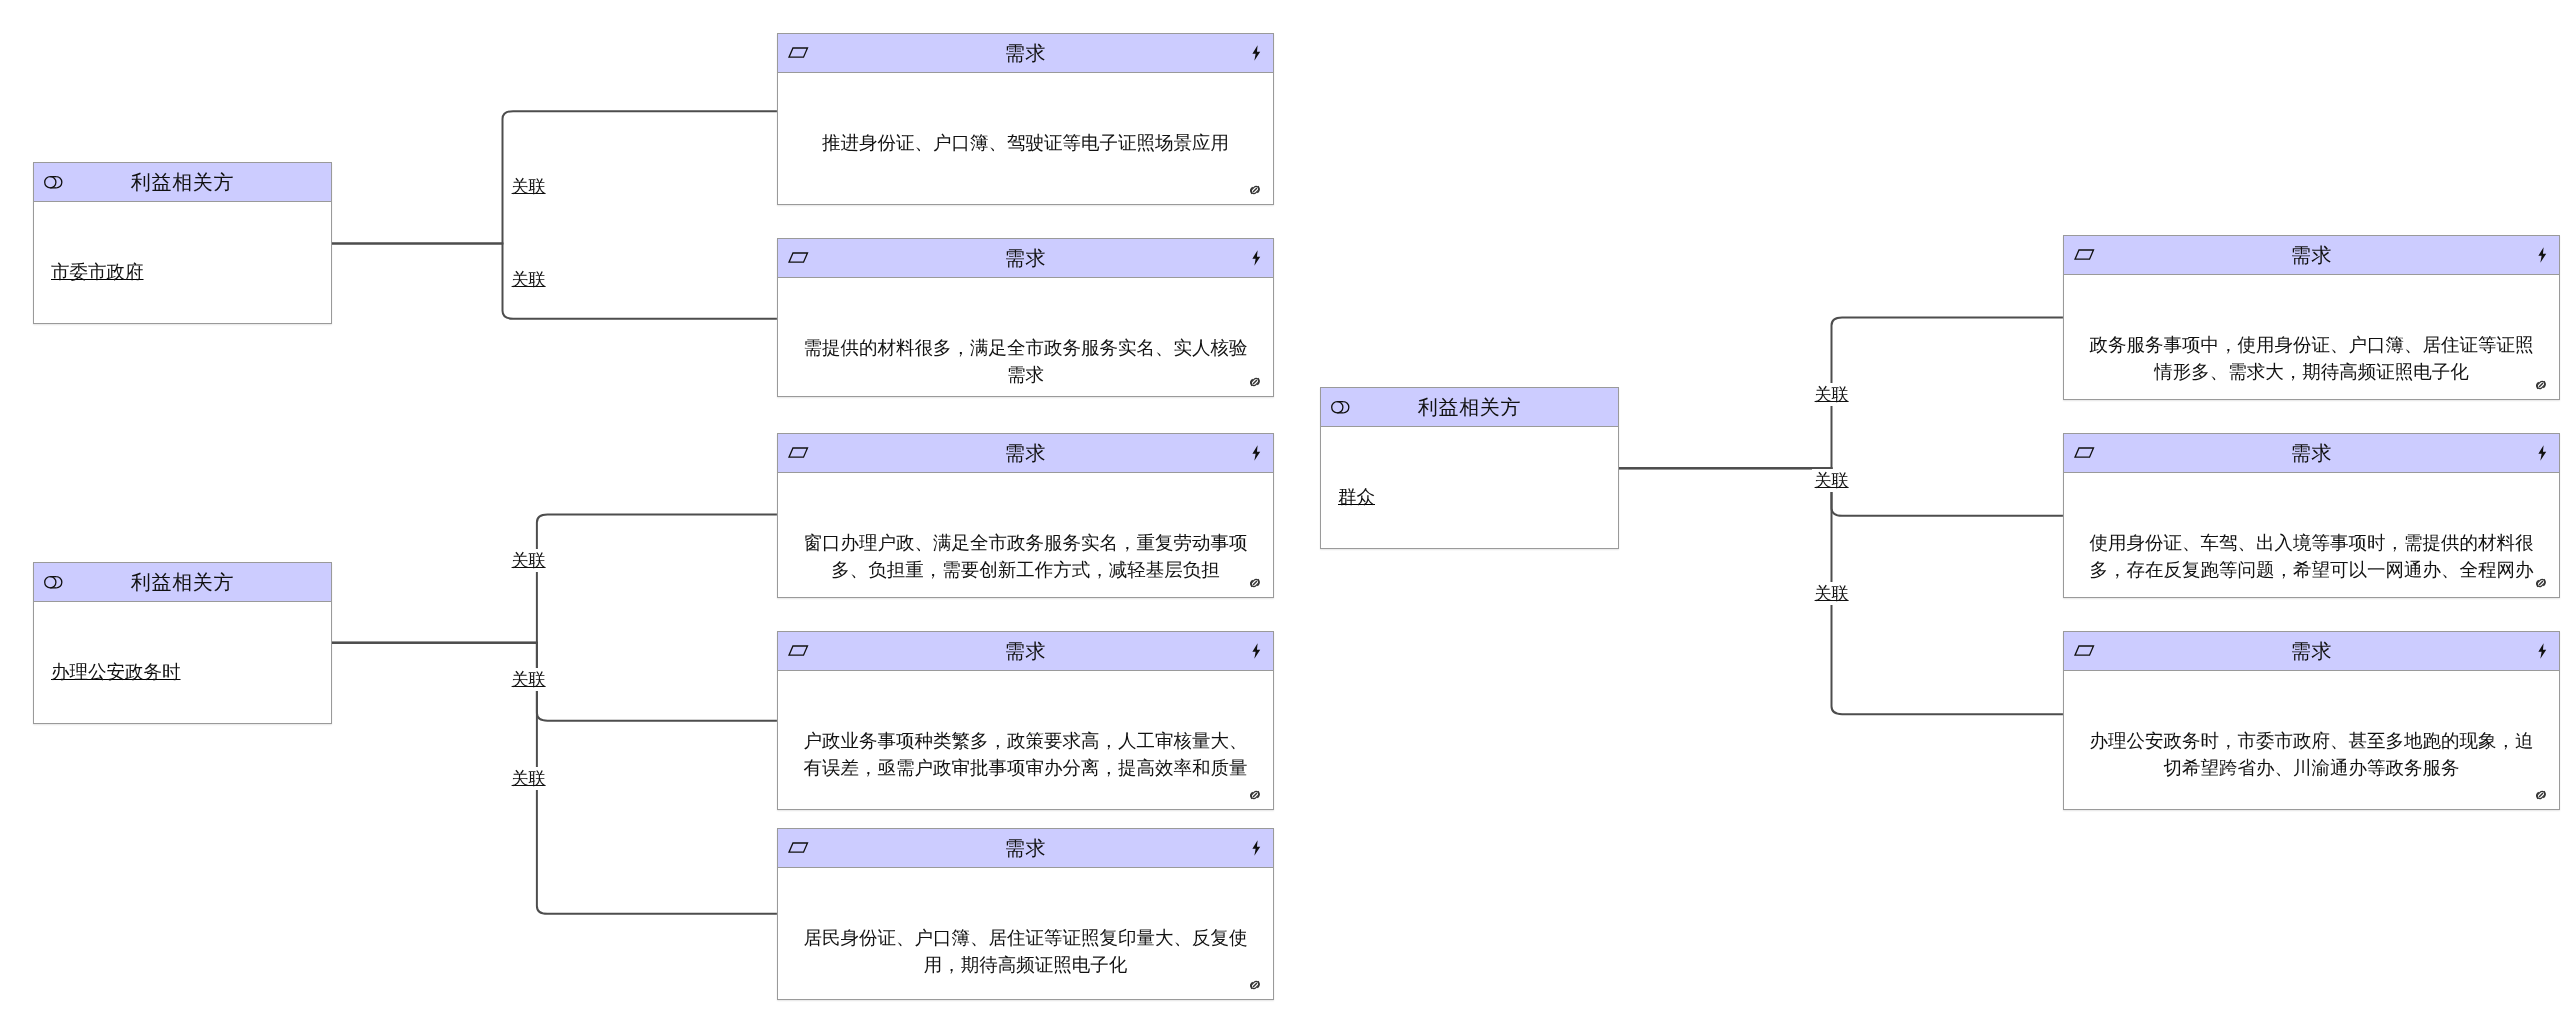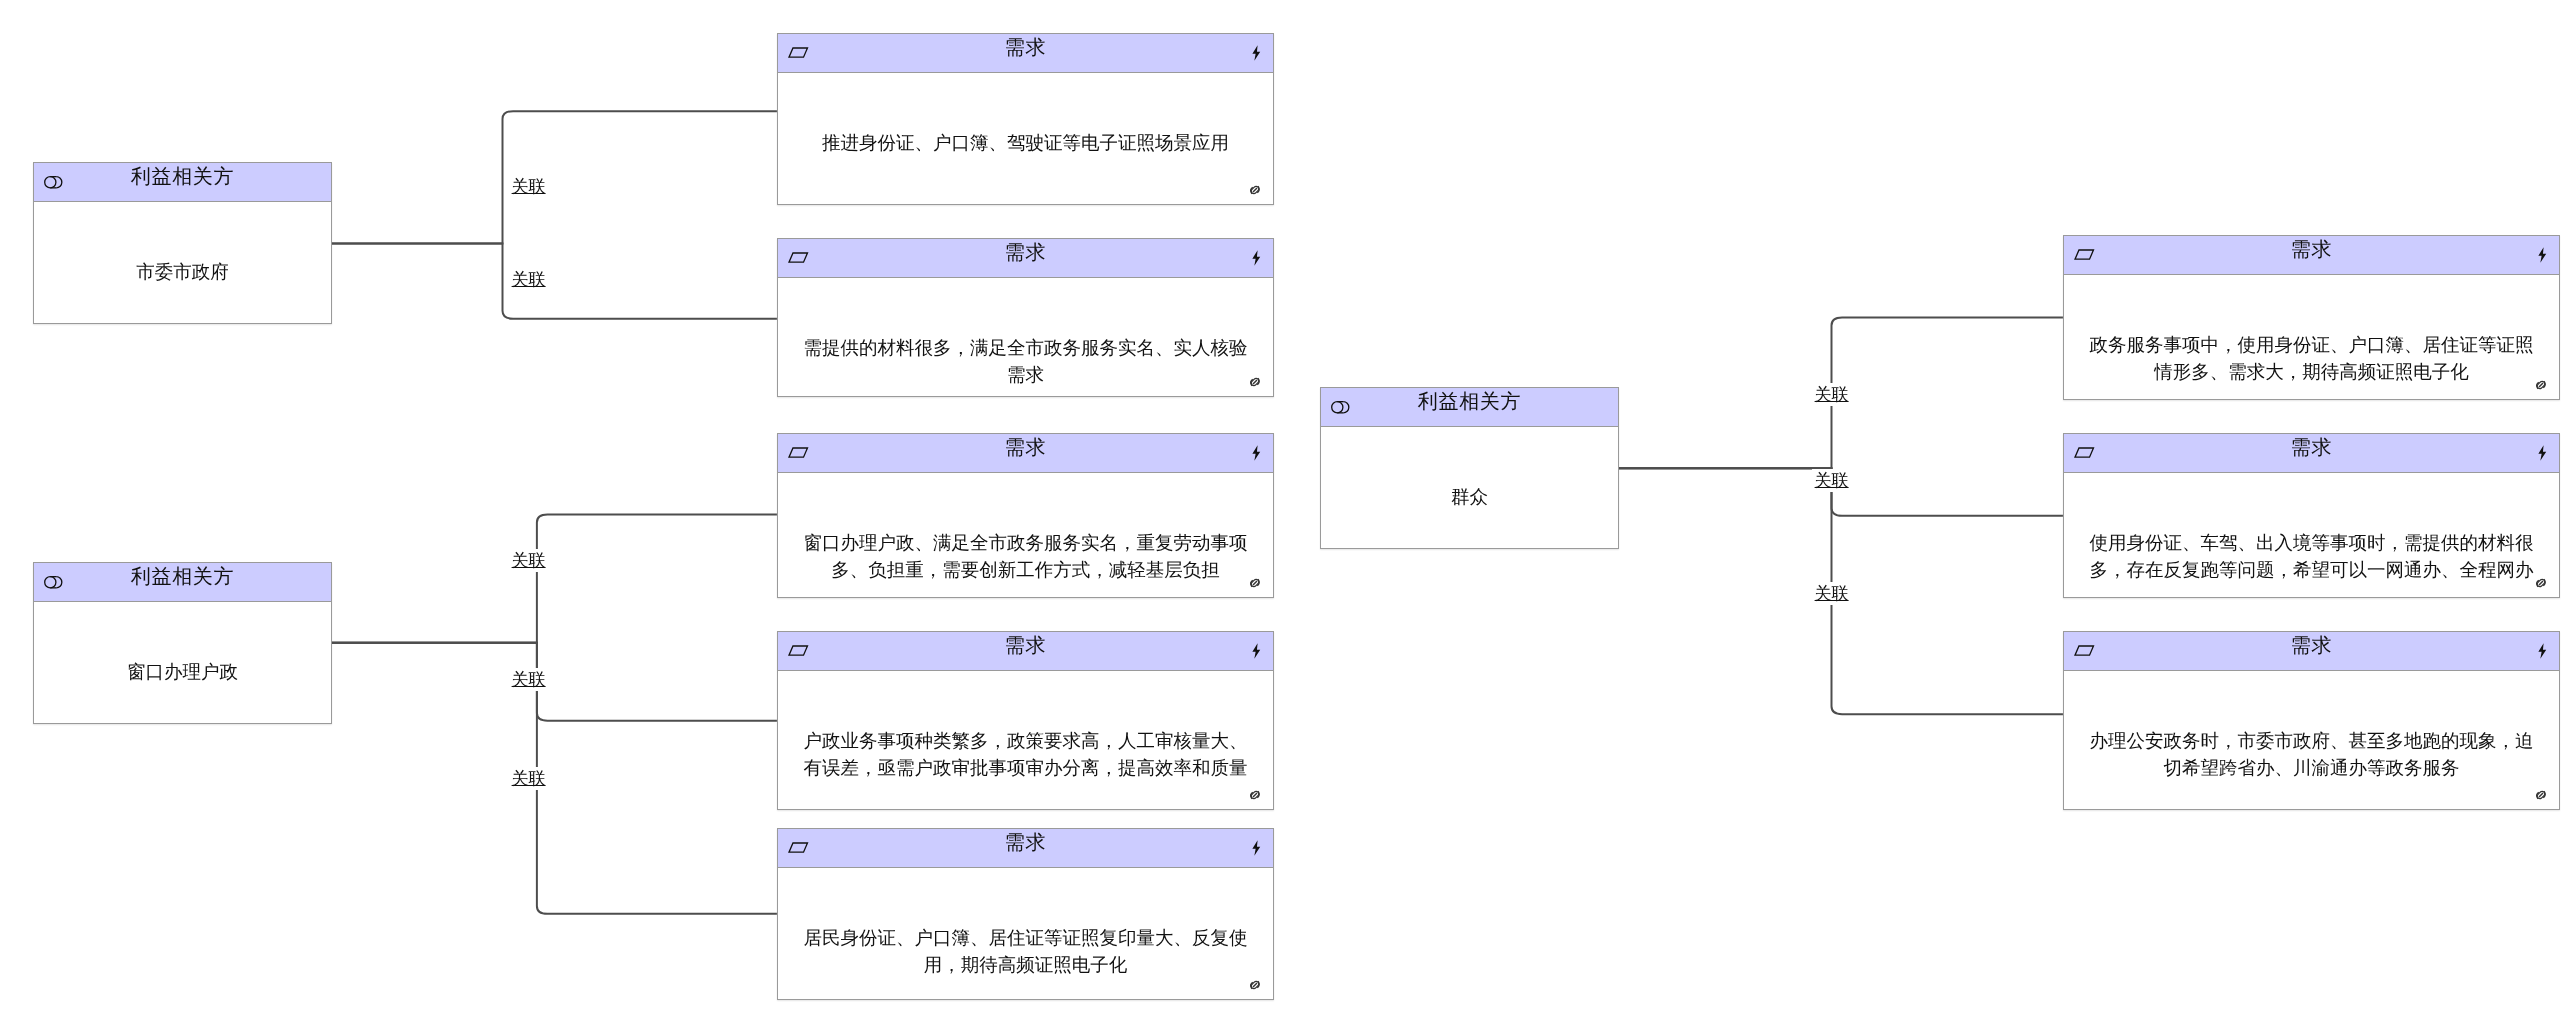--- a/index.html
+++ b/index.html
@@ -31,21 +31,21 @@
     border: 0.7px solid #9a9a9a;
     background: #ffffff;
     box-shadow: 0 0.7px 1.3px rgba(0,0,0,0.10);
   }
   .node-header {
     position: relative;
     height: 38px;
     background: #ccccff;
     border-bottom: 0.7px solid #9a9a9a;
     display: flex;
-    align-items: flex-start;
+    align-items: center;
     justify-content: center;
   }
   .node-title {
     font-size: 20px;
     color: #111111;
     letter-spacing: 0.7px;
   }
   .hdr-icon-left {
     position: absolute;
     left: 9.3px;
@@ -86,22 +86,23 @@
   .corner-link {
     position: absolute;
     right: 8px;
     bottom: 4px;
     width: 20px;
     height: 20px;
   }
   .stake .node-body {
     display: flex;
     align-items: flex-start;
-    justify-content: center;
+    justify-content: flex-start;
     padding-top: 9.3px;
+    text-decoration: underline;
   }
   .edge-label {
     position: absolute;
     font-size: 17px;
     color: #111111;
     background: #ffffff;
     padding: 0 2.6px;
     white-space: nowrap;
     text-decoration: underline;
   }
@@ -155,21 +156,21 @@
         <svg width="22.5" height="14.5" viewBox="0 0 34 22">
           <circle cx="11" cy="11" r="8.5" fill="none" stroke="#111" stroke-width="2"></circle>
           <path d="M20 2.5 a8.5 8.5 0 0 1 0 17" fill="none" stroke="#111" stroke-width="2"></path>
           <line x1="11" y1="2.5" x2="20" y2="2.5" stroke="#111" stroke-width="2"></line>
           <line x1="11" y1="19.5" x2="20" y2="19.5" stroke="#111" stroke-width="2"></line>
         </svg>
       </span>
       <span class="node-title">利益相关方</span>
     </div>
     <div class="node-body">
-      <div class="node-text">窗口办理户政</div>
+      <div class="node-text">办理公安政务时</div>
     </div>
   </div>
 
   <div class="node stake" style="left:1320px; top:387px; width:299px; height:162px;">
     <div class="node-header">
       <span class="hdr-icon-left">
         <svg width="22.5" height="14.5" viewBox="0 0 34 22">
           <circle cx="11" cy="11" r="8.5" fill="none" stroke="#111" stroke-width="2"></circle>
           <path d="M20 2.5 a8.5 8.5 0 0 1 0 17" fill="none" stroke="#111" stroke-width="2"></path>
           <line x1="11" y1="2.5" x2="20" y2="2.5" stroke="#111" stroke-width="2"></line>

